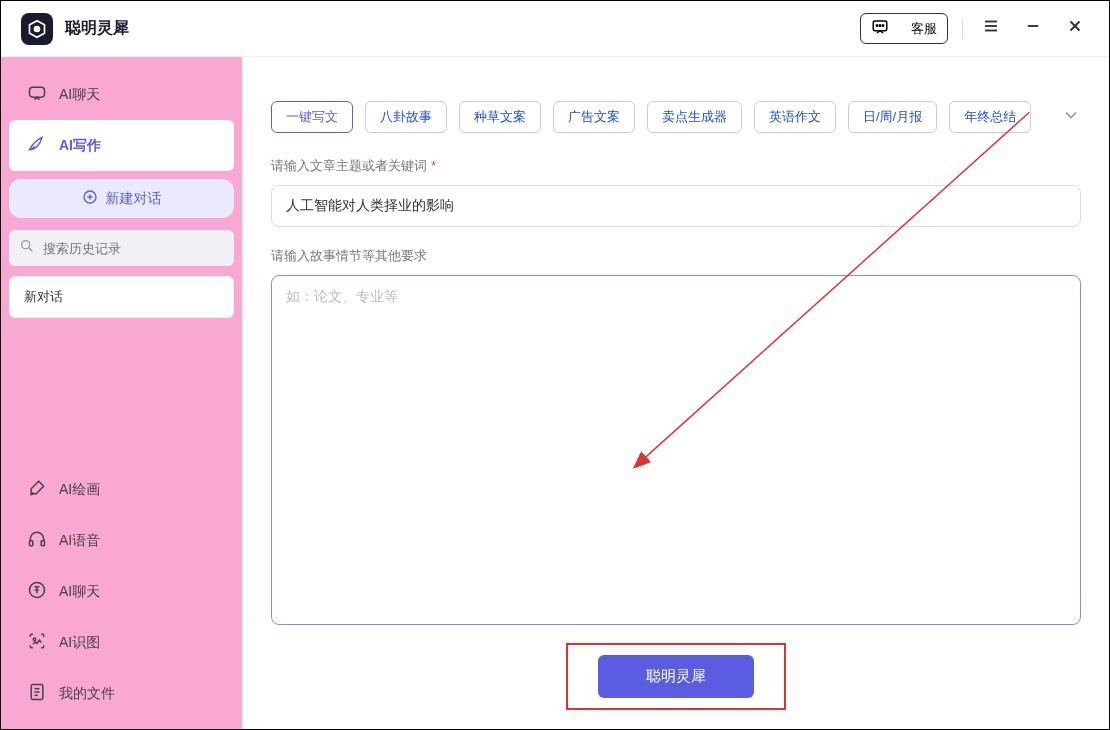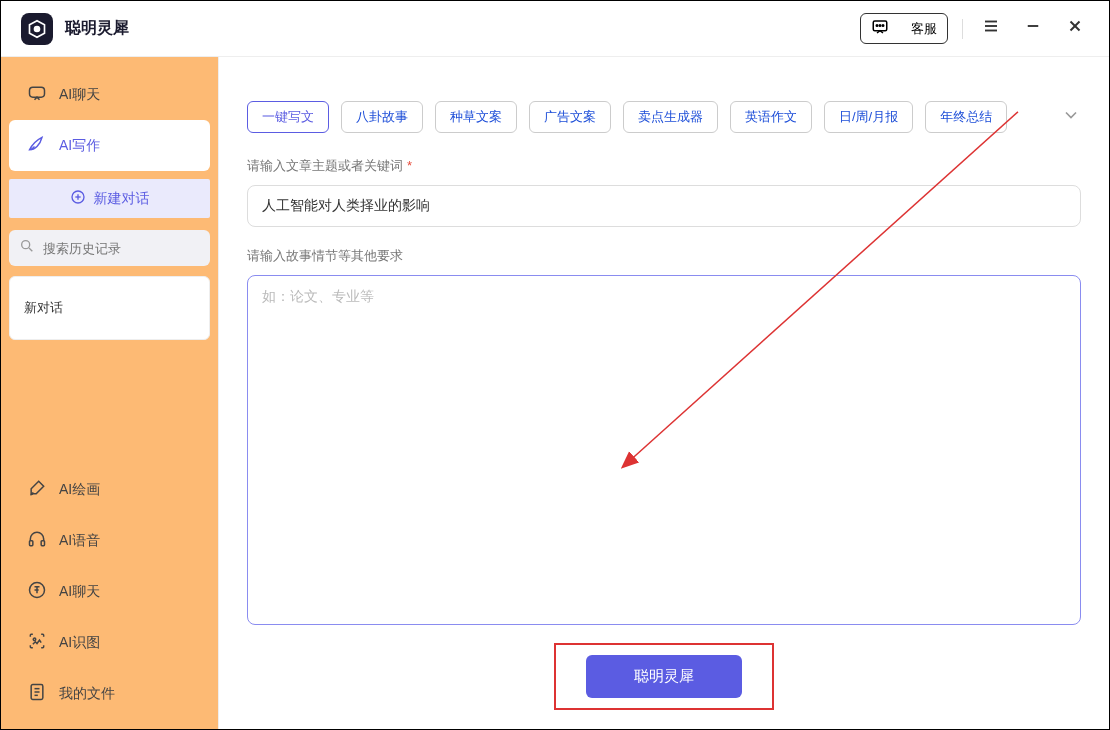--- a/index.html
+++ b/index.html
@@ -12,31 +12,31 @@
     .app-title { font-size: 16px; font-weight: 600; color: #1a1a2e; }
     .titlebar-right { display: flex; align-items: center; gap: 14px; }
     .support-btn { display: flex; align-items: center; gap: 22px; padding: 4px 10px; border: 1.5px solid #333; border-radius: 6px; font-size: 13px; cursor: pointer; }
     .support-btn svg { width: 18px; height: 18px; }
     .titlebar-divider { width: 1px; height: 20px; background: #ddd; }
     .win-btn { width: 28px; height: 28px; display: flex; align-items: center; justify-content: center; cursor: pointer; font-size: 18px; color: #333; }
     .win-btn svg { width: 18px; height: 18px; }
     
     .body-wrap { display: flex; height: calc(100% - 56px); }
     
-    .sidebar { width: 218px; border-right: 1px solid #eee; background: #fdba74; display: flex; flex-direction: column; }
+    .sidebar { width: 242px; border-right: 1px solid #eee; background: #f9a8d4; display: flex; flex-direction: column; }
     .sidebar-top { padding: 12px 8px 0; }
     .nav-item { display: flex; align-items: center; gap: 12px; padding: 14px 18px; font-size: 14px; color: #444; cursor: pointer; border-radius: 6px; }
-    .nav-item.active { background: #fff; color: #5b5ce2; font-weight: 400; }
+    .nav-item.active { background: #fff; color: #5b5ce2; font-weight: 700; }
     .nav-item svg { width: 20px; height: 20px; flex-shrink: 0; }
-    .new-chat-btn { margin: 8px 8px 12px; padding: 10px; background: #eaeafc; color: #5b5ce2; font-size: 14px; border-radius: 2px; display: flex; align-items: center; justify-content: center; gap: 8px; cursor: pointer; }
+    .new-chat-btn { margin: 8px 8px 12px; padding: 10px; background: #eaeafc; color: #5b5ce2; font-size: 14px; border-radius: 12px; display: flex; align-items: center; justify-content: center; gap: 8px; cursor: pointer; }
     .new-chat-btn svg { width: 16px; height: 16px; }
     .search-box { margin: 0 8px 10px; padding: 8px 10px; background: #f1f1f5; border-radius: 6px; display: flex; align-items: center; gap: 8px; }
     .search-box svg { width: 16px; height: 16px; color: #999; flex-shrink: 0; }
     .search-box input { border: none; background: transparent; outline: none; font-size: 13px; color: #666; width: 100%; }
-    .history-item { margin: 0 8px; padding: 22px 14px; background: #fff; border: 1px solid #eee; border-radius: 6px; font-size: 13px; color: #333; cursor: pointer; }
+    .history-item { margin: 0 8px; padding: 11px 14px; background: #fff; border: 1px solid #eee; border-radius: 6px; font-size: 13px; color: #333; cursor: pointer; }
     .sidebar-spacer { flex: 1; }
     .sidebar-bottom { padding: 0 8px 10px; }
     
     .main { flex: 1; padding: 20px 28px; display: flex; gap: 20px; position: relative; }
     .main-left { flex: 0 0 410px; display: flex; flex-direction: column; }
     .main-right { flex: 1; }
     
     .pill-row { display: flex; gap: 12px; flex-wrap: wrap; margin-bottom: 24px; align-items: center; }
     .pill { padding: 6px 14px; border: 1px solid #ccc; border-radius: 6px; font-size: 13px; color: #1d4ed8; cursor: pointer; background: #fff; }
     .pill.active { border-color: #5b5ce2; color: #5b5ce2; }

